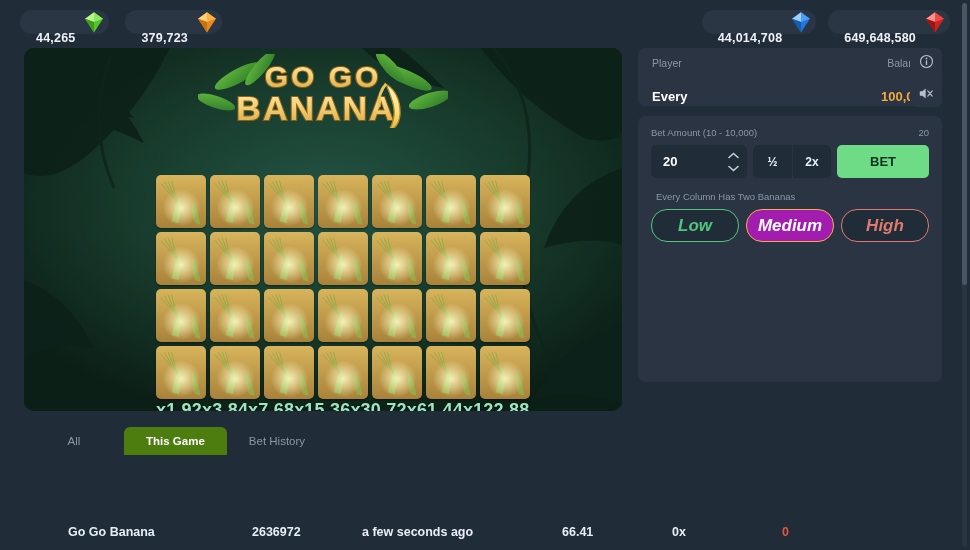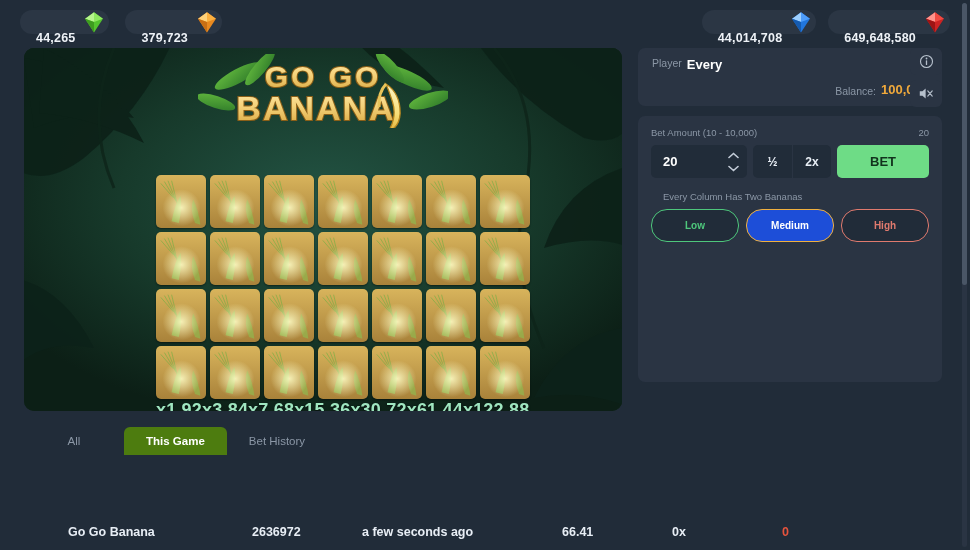--- a/index.html
+++ b/index.html
@@ -72,21 +72,21 @@
     flex: 1; text-align: center; font-size: 18px; font-weight: 700;
     color: #9fe6c0; letter-spacing: .2px; text-shadow: 0 1px 2px rgba(0,0,0,.55);
   }
 
   
   .side { position: absolute; left: 638px; top: 48px; width: 304px; }
   .player-card {
     height: 58px; background: #2a3443; border-radius: 7px;
     padding: 9px 14px; display: flex; justify-content: space-between;
   }
-  .pc-col { display: flex; gap: 5px; }
+  .pc-col { display: flex; flex-direction: column; gap: 20px; }
   .pc-col.r { align-items: flex-end; }
   .pc-lab { font-size: 10.5px; color: #8b97a6; }
   .pc-name { font-size: 13px; font-weight: 700; color: #fff; }
   .pc-bal { font-size: 13px; font-weight: 700; color: #f0a93b; }
 
   .iconcol {
     position: absolute; left: 910px; top: 48px; width: 32px;
     display: flex; flex-direction: column; gap: 5px;
   }
   .icbtn {
@@ -118,28 +118,28 @@
     width: 39px; display: flex; align-items: center; justify-content: center;
     font-size: 12px; font-weight: 700; color: #e8eef5; cursor: pointer;
   }
   .hd + .hd { border-left: 1px solid #2a3443; }
   .betbtn {
     width: 92px; background: #6edc86; border-radius: 5px; color: #12331d;
     font-size: 13px; font-weight: 700; display: flex; align-items: center; justify-content: center;
     cursor: pointer;
   }
 
-  .risk-lab { font-size: 9.5px; color: #8b97a6; margin: 13px 12px 7px; }
+  .risk-lab { font-size: 9.5px; color: #8b97a6; margin: 13px 5px 7px; }
   .risk-row { display: flex; gap: 7px; height: 33px; }
   .risk {
     flex: 1; border-radius: 16px; display: flex; align-items: center; justify-content: center;
-    font-size: 10px; font-weight: 700; cursor: pointer;
+    font-size: 17px; font-weight: 700; cursor: pointer; font-style: italic;
   }
   .risk.low { background: #212c39; border: 1.5px solid #4ec77c; color: #4ec77c; }
-  .risk.med { background: #1d4ed8; border: 1.5px solid #f0b03f; color: #fff; }
+  .risk.med { background: #a21caf; border: 1.5px solid #f0b03f; color: #fff; }
   .risk.high { background: #212c39; border: 1.5px solid #e07a6e; color: #e07a6e; }
 
   
   .tabs { position: absolute; left: 24px; top: 427px; display: flex; }
   .tab {
     height: 28px; padding: 0 22px; display: flex; align-items: center; justify-content: center;
     font-size: 11.5px; color: #8b97a6; border-radius: 6px 6px 0 0; cursor: pointer;
     min-width: 100px;
   }
   .tab.active { background: #4d7c0f; color: #fff; font-weight: 700; }

